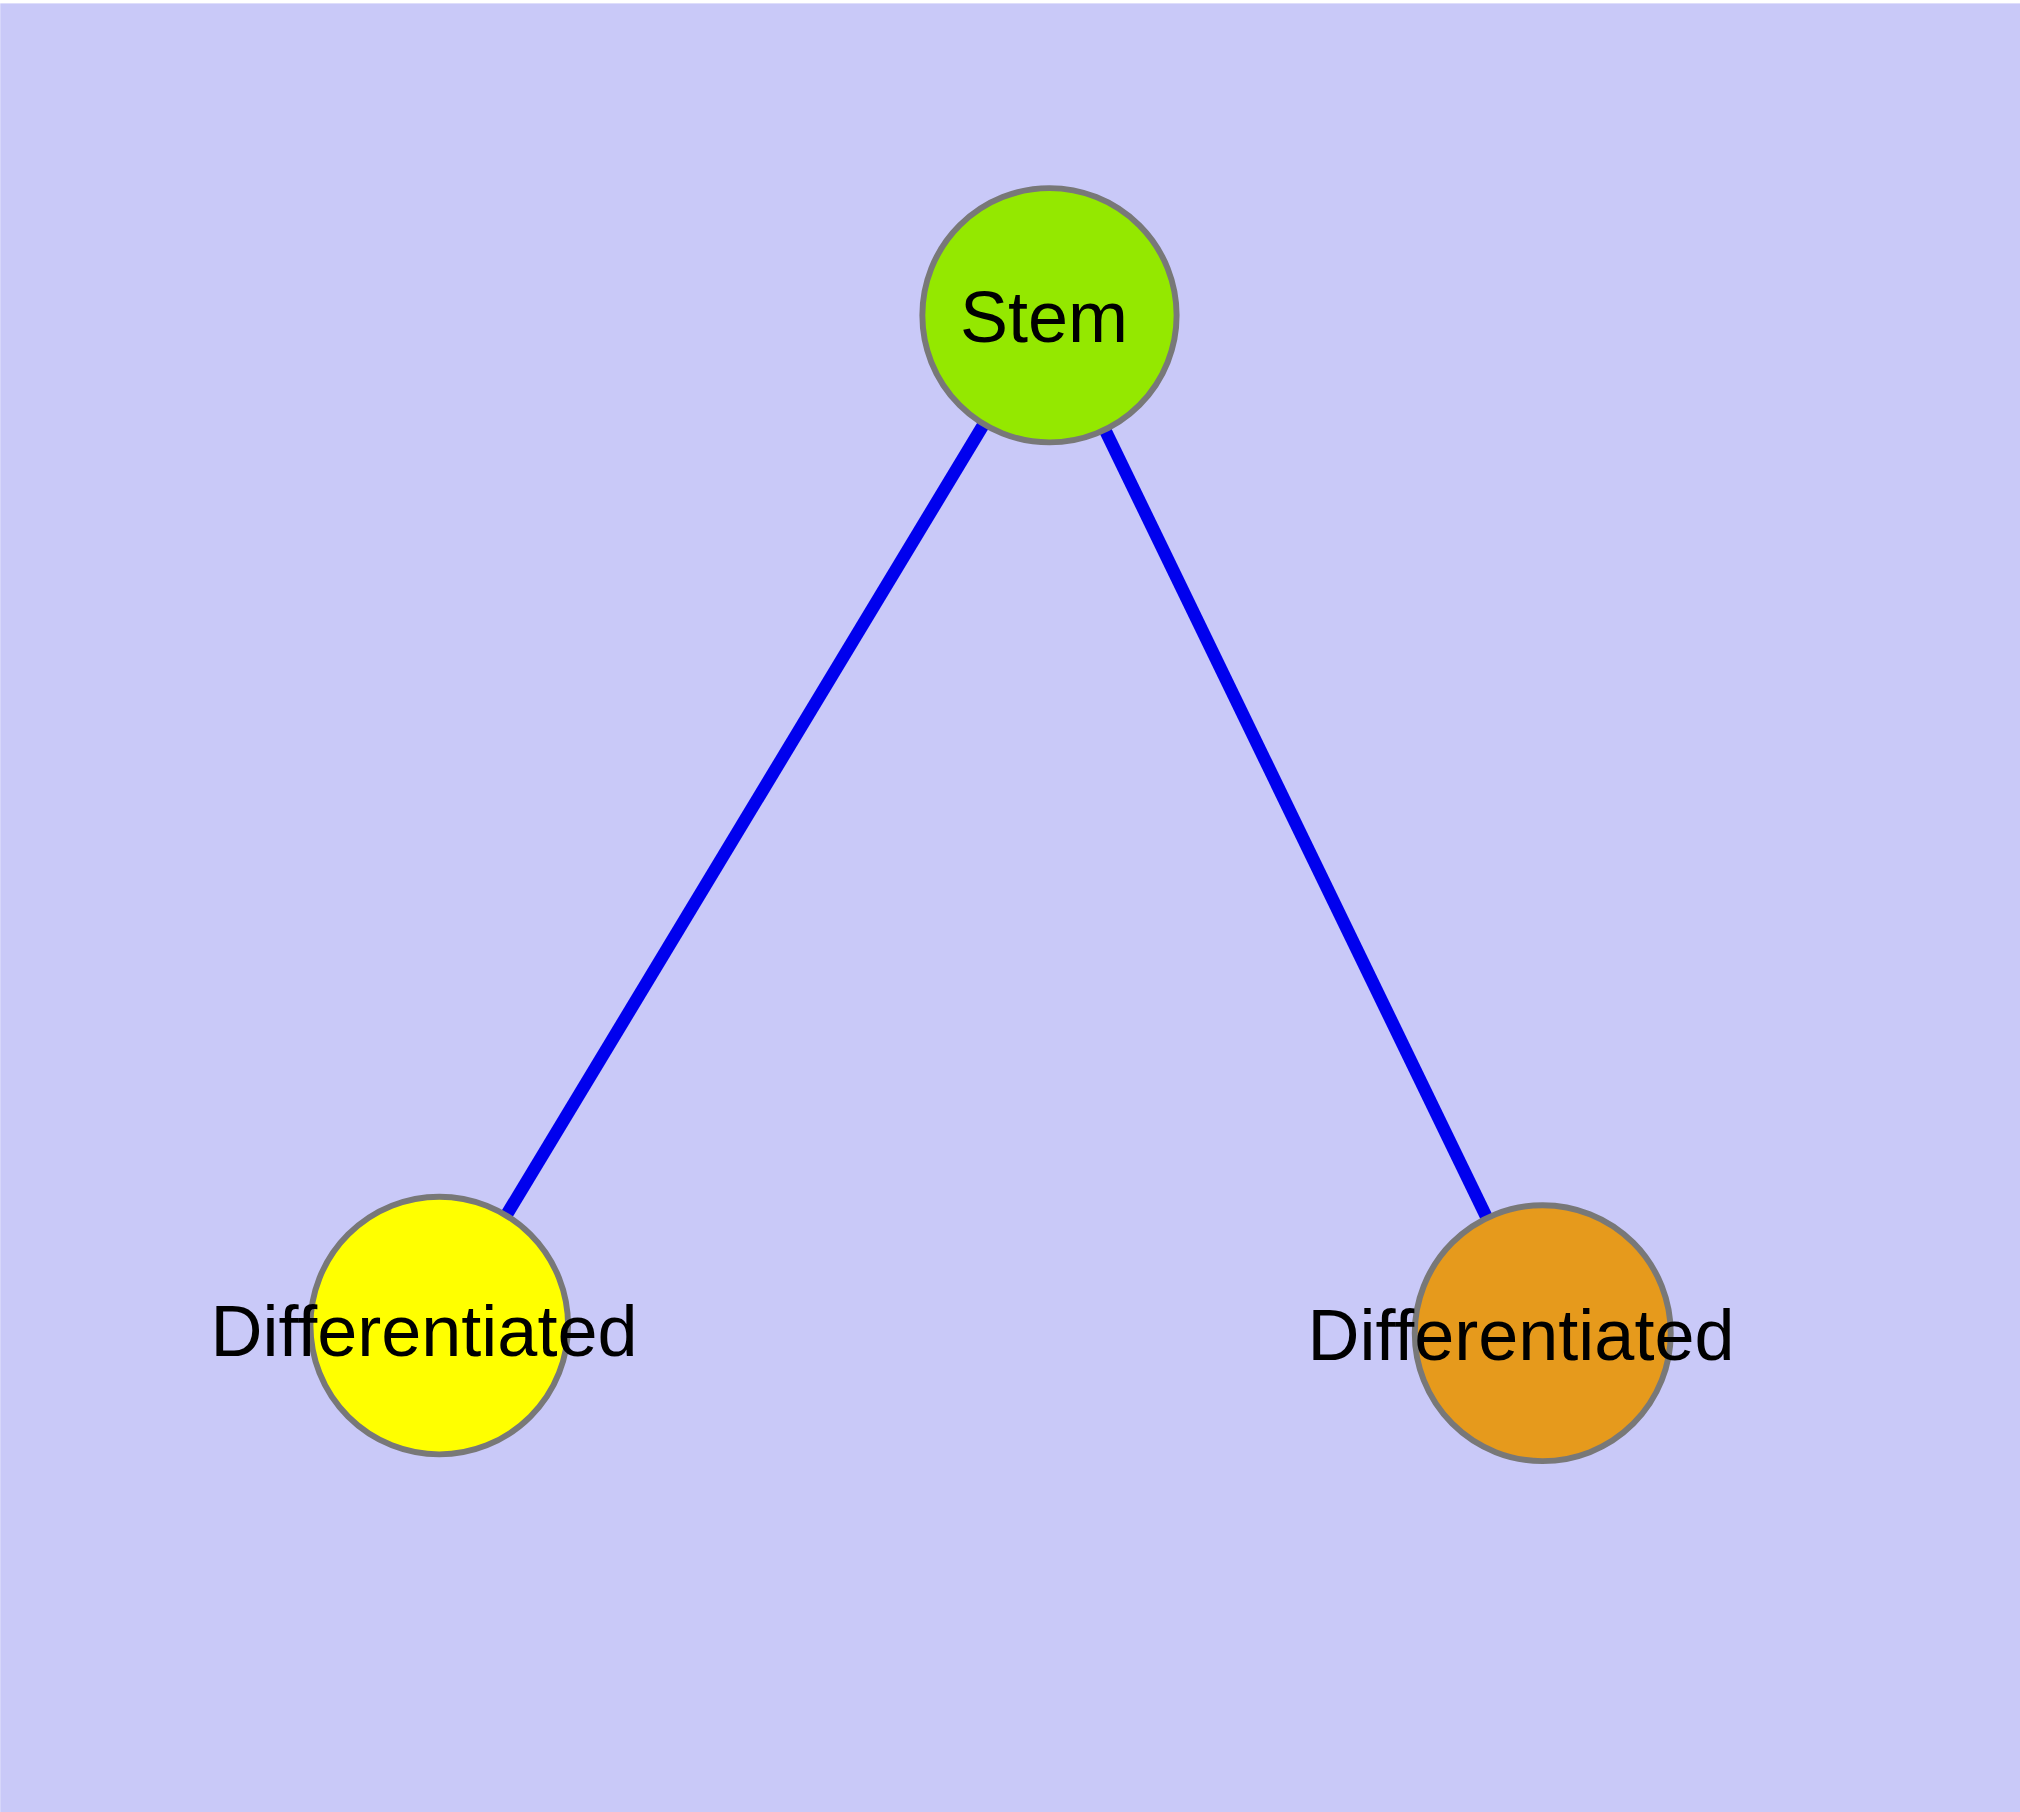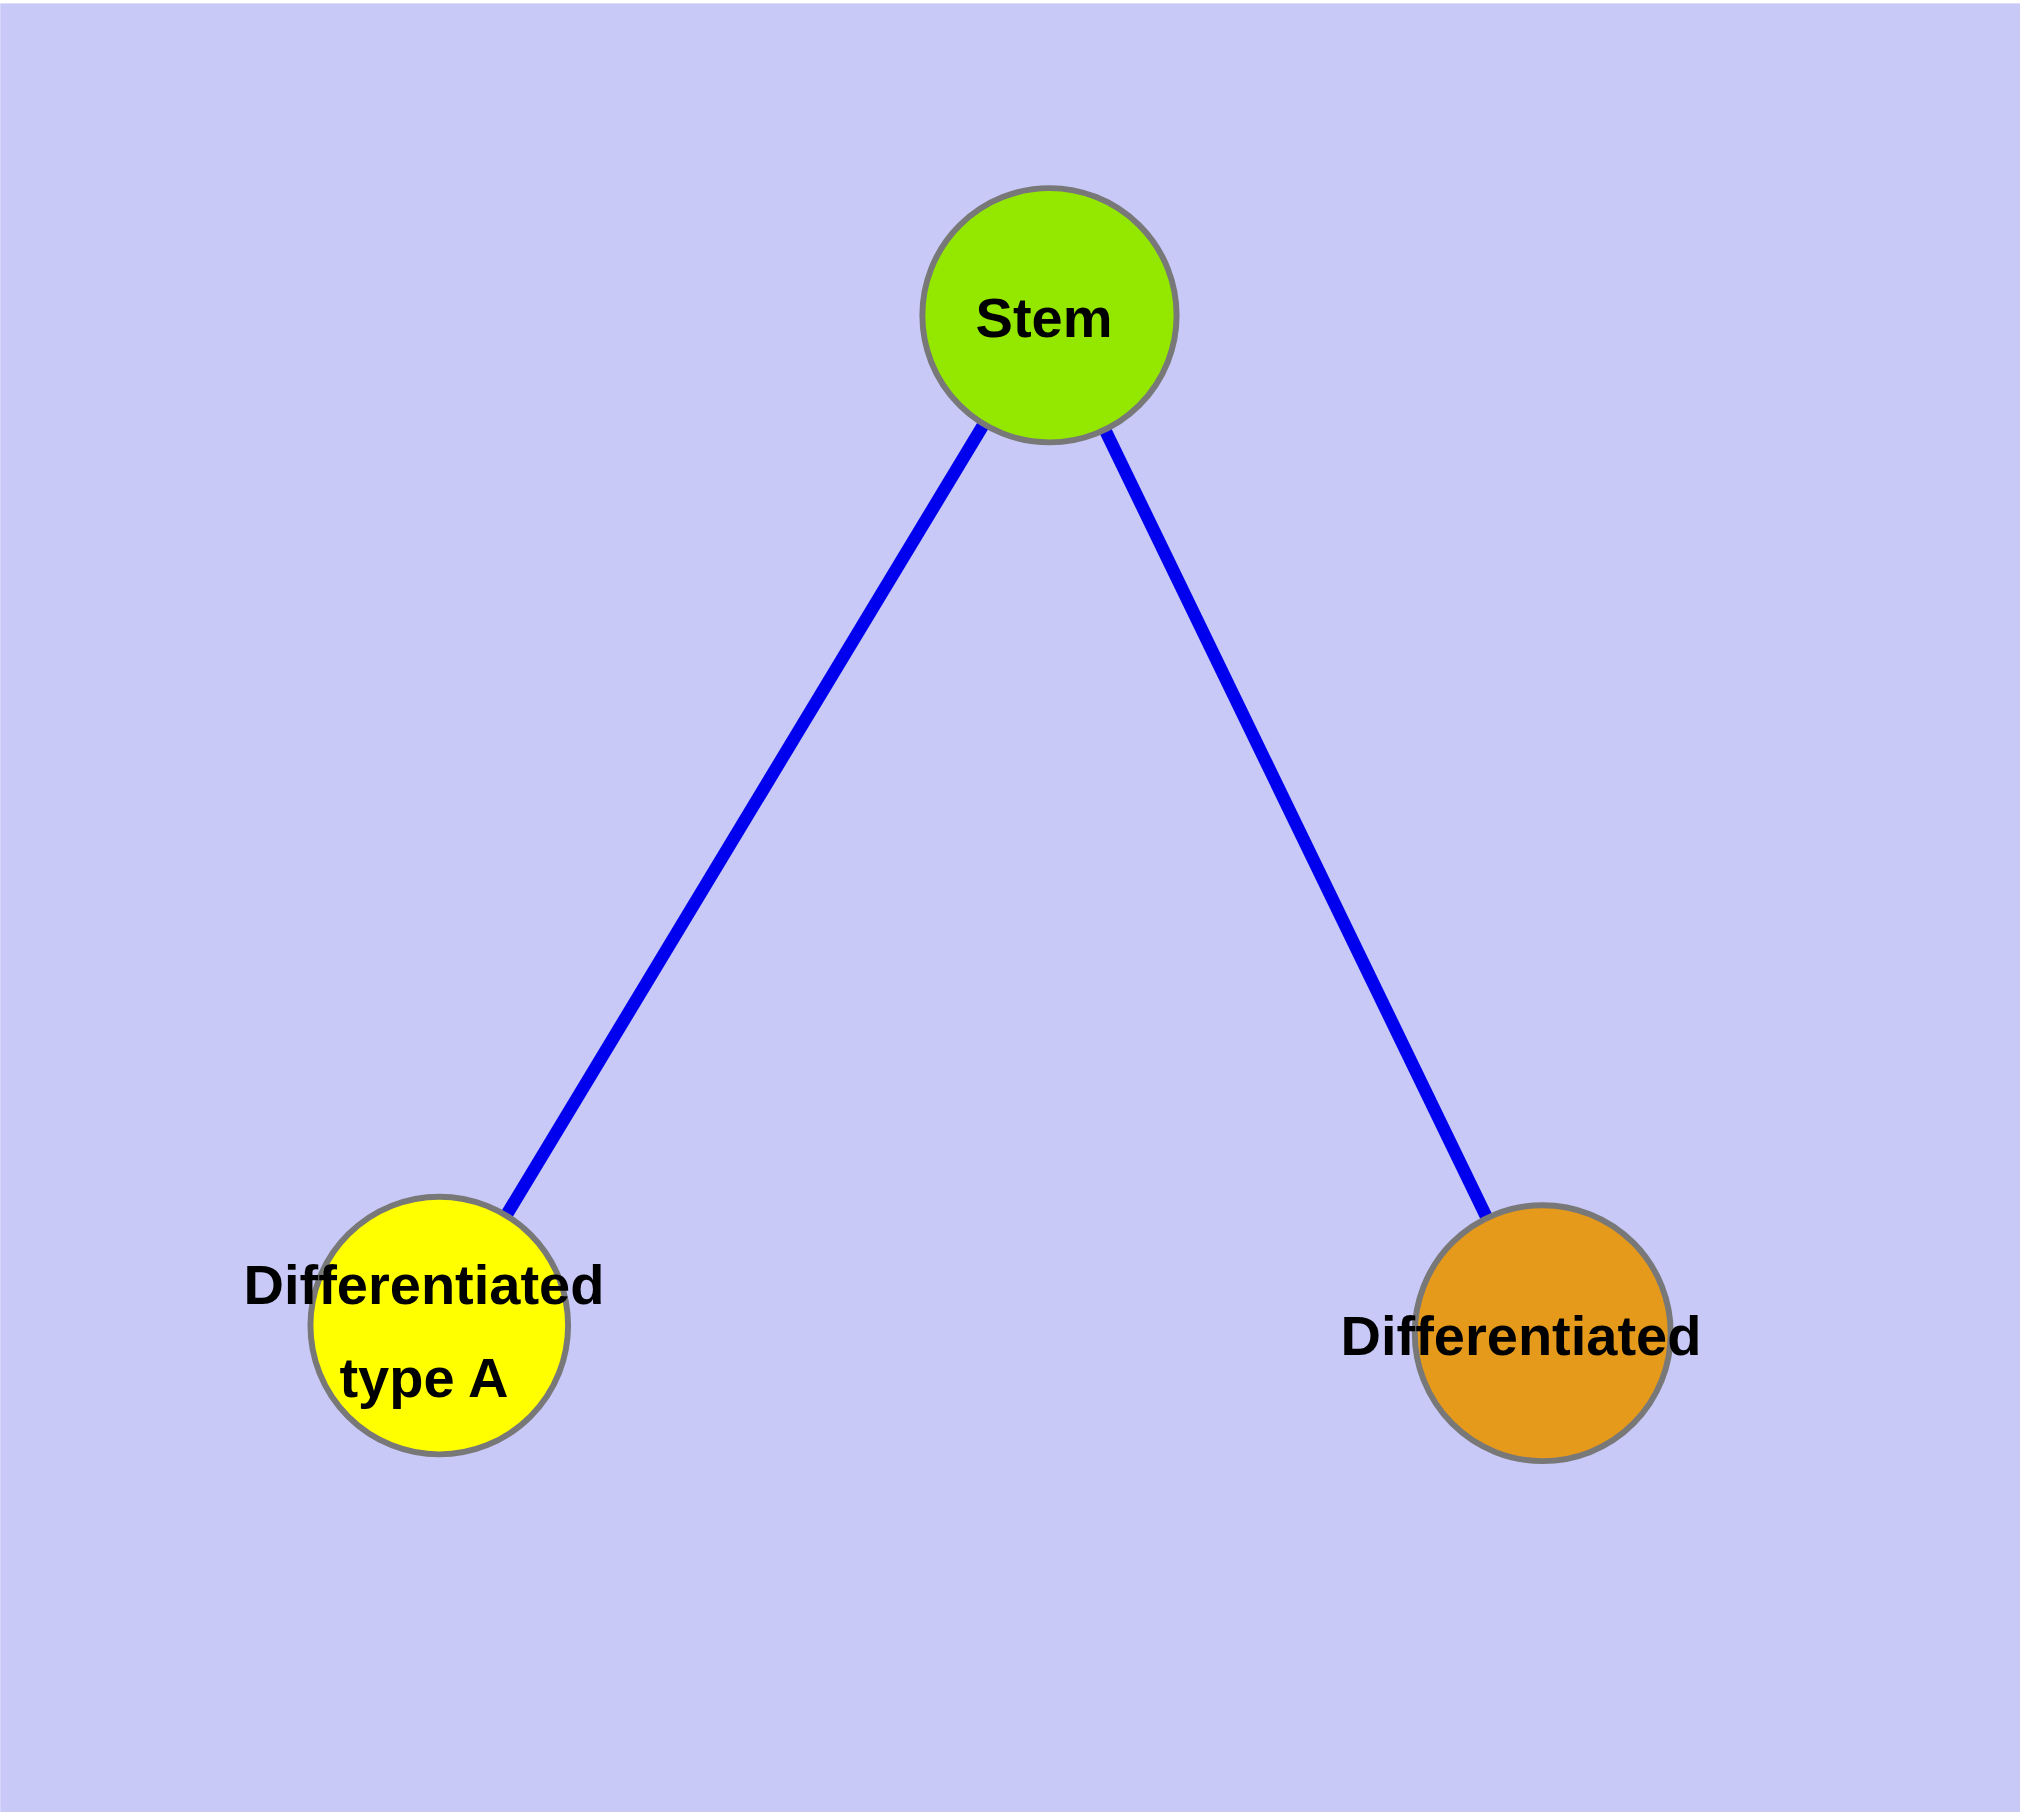--- a/index.html
+++ b/index.html
@@ -19,22 +19,22 @@
     left: 0;
     top: 0;
     display: block;
   }
   .node-label {
     position: absolute;
     transform: translate(-50%, -50%);
     text-align: center;
     white-space: nowrap;
     color: #000000;
-    font-weight: bold;
-    font-size: 56px;
+    font-weight: normal;
+    font-size: 72px;
     line-height: 93px;
     letter-spacing: 0px;
   }
 </style>
 </head>
 <body>
 
 <div id="stage">
 
   <svg id="graph-svg" width="2021" height="1812" viewBox="0 0 2384 2138" xmlns="http://www.w3.org/2000/svg">
@@ -46,21 +46,20 @@
 
     <circle cx="1238" cy="372" r="150" stroke-width="7" fill="#94e800" stroke="#787878"></circle>
     <circle cx="518" cy="1564" r="152" stroke-width="7" fill="#ffff00" stroke="#787878"></circle>
     <circle cx="1820" cy="1573" r="151" stroke-width="7" fill="#e69a1c" stroke="#787878"></circle>
   </svg>
 
   <div class="node-label" style="left:1044px; top:317px;">Stem</div>
 
   <div class="node-label" style="left:424px; top:1331px;">
     <div>Differentiated</div>
-    <div>type A</div>
   </div>
 
   <div class="node-label" style="left:1521px; top:1335px;">
     <div>Differentiated</div>
   </div>
 
 </div>
 
 
 </body></html>

